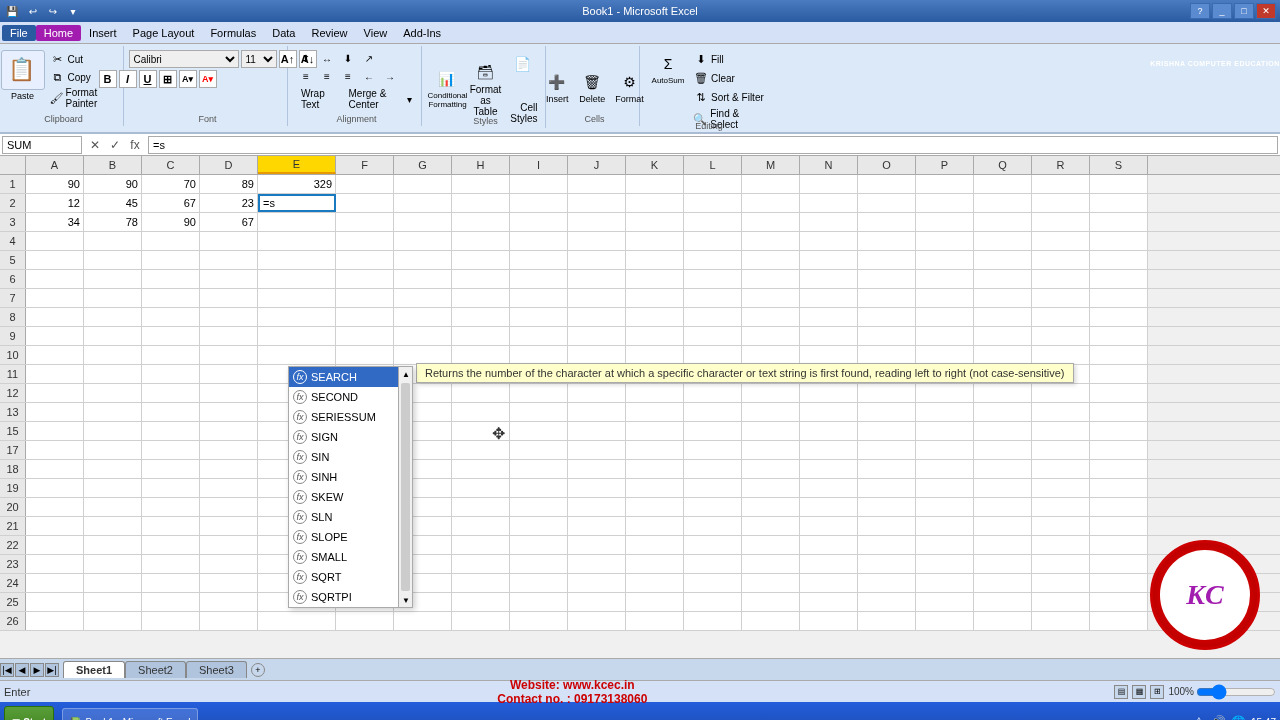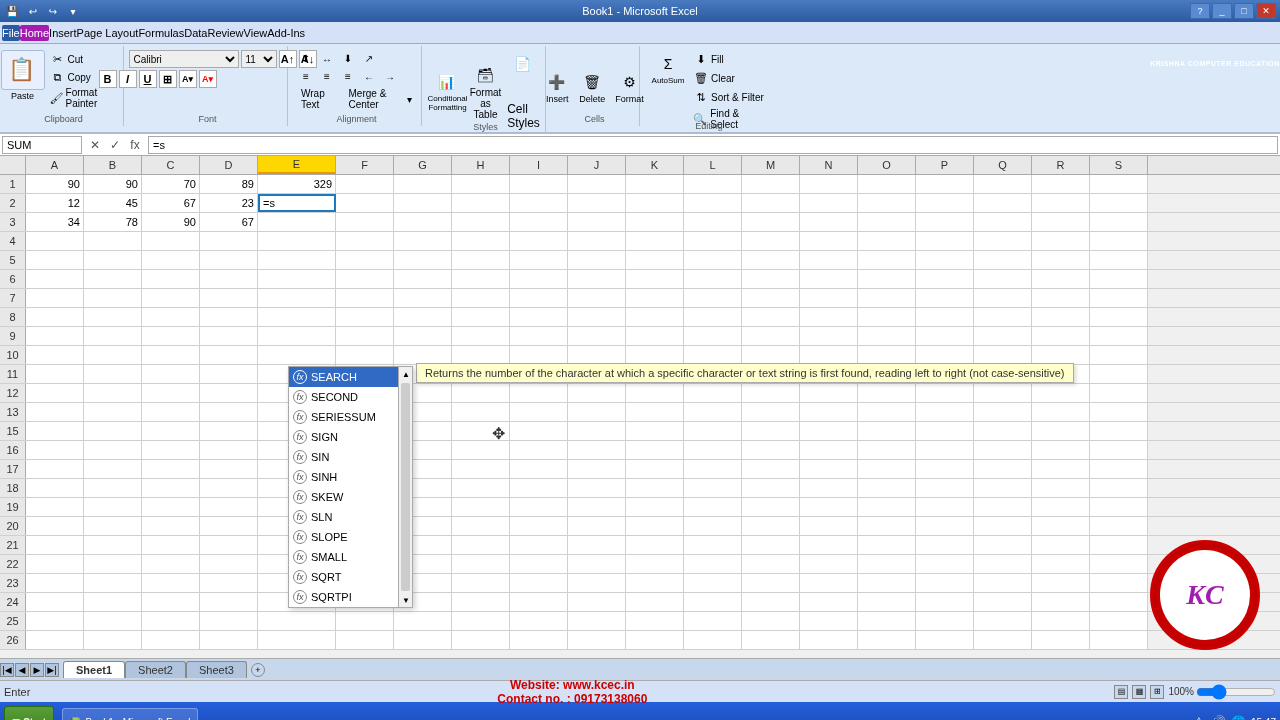--- a/index.html
+++ b/index.html
@@ -25,21 +25,21 @@
 
     
     .menu-bar {
       height: 22px;
       background: #d4e1f7;
       display: flex;
       align-items: center;
       padding: 0 2px;
       border-bottom: 1px solid #aaa;
     }
-    .menu-item { padding: 2px 0; font-size: 11px; cursor: pointer; border-radius: 2px; }
+    .menu-item { padding: 2px 8px; font-size: 11px; cursor: pointer; border-radius: 2px; }
     .menu-item.active { background: #2a5a9f; color: white; }
 
     
     .ribbon {
       background: #dce9f8;
       border-bottom: 2px solid #aabbd4;
       padding: 2px 4px 4px;
       display: flex;
       gap: 4px;
       align-items: flex-start;
@@ -512,21 +512,21 @@
       <div class="ribbon-btn" style="width:36px;">
         <div class="ribbon-icon">📊</div>
         <span style="font-size:8px;text-align:center;">Conditional Formatting</span>
       </div>
       <div class="ribbon-btn" style="width:36px;">
         <div class="ribbon-icon">🗃</div>
         <span style="font-size:10px;text-align:center;">Format as Table</span>
       </div>
       <div class="ribbon-btn" style="width:36px;">
         <div class="ribbon-icon">📄</div>
-        <span style="font-size:12px;text-align:left;margin-top:26px;">Cell Styles</span>
+        <span style="font-size:10px;text-align:right;margin-top:26px;">Cell Styles</span>
       </div>
     </div>
     <span class="ribbon-group-label">Styles</span>
   </div>
 
   <div class="ribbon-group" style="width:90px;">
     <div style="display:flex;gap:2px;margin-top:2px;flex:1;align-items:center;">
       <div class="ribbon-btn">
         <div class="ribbon-icon">➕</div>
         <span>Insert</span>
@@ -913,42 +913,20 @@
         <div class="cell w-l"></div>
         <div class="cell w-m"></div>
         <div class="cell w-n"></div>
         <div class="cell w-o"></div>
         <div class="cell w-p"></div>
         <div class="cell w-q"></div>
         <div class="cell w-r"></div>
         <div class="cell w-s"></div>
       </div>
       <div class="grid-row">
-        <div class="row-num w-row">16</div>
-        <div class="cell w-a"></div>
-        <div class="cell w-b"></div>
-        <div class="cell w-c"></div>
-        <div class="cell w-d"></div>
-        <div class="cell w-e"></div>
-        <div class="cell w-f"></div>
-        <div class="cell w-g"></div>
-        <div class="cell w-h"></div>
-        <div class="cell w-i"></div>
-        <div class="cell w-j"></div>
-        <div class="cell w-k"></div>
-        <div class="cell w-l"></div>
-        <div class="cell w-m"></div>
-        <div class="cell w-n"></div>
-        <div class="cell w-o"></div>
-        <div class="cell w-p"></div>
-        <div class="cell w-q"></div>
-        <div class="cell w-r"></div>
-        <div class="cell w-s"></div>
-      </div>
-      <div class="grid-row">
         <div class="row-num w-row">17</div>
         <div class="cell w-a"></div>
         <div class="cell w-b"></div>
         <div class="cell w-c"></div>
         <div class="cell w-d"></div>
         <div class="cell w-e"></div>
         <div class="cell w-f"></div>
         <div class="cell w-g"></div>
         <div class="cell w-h"></div>
         <div class="cell w-i"></div>

